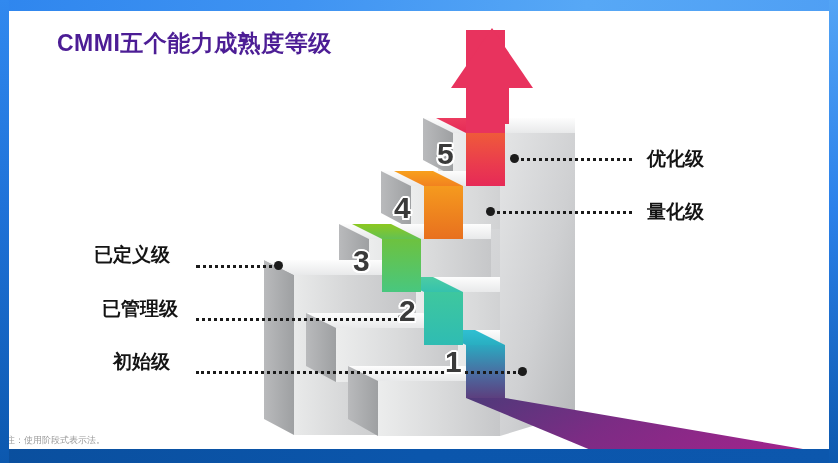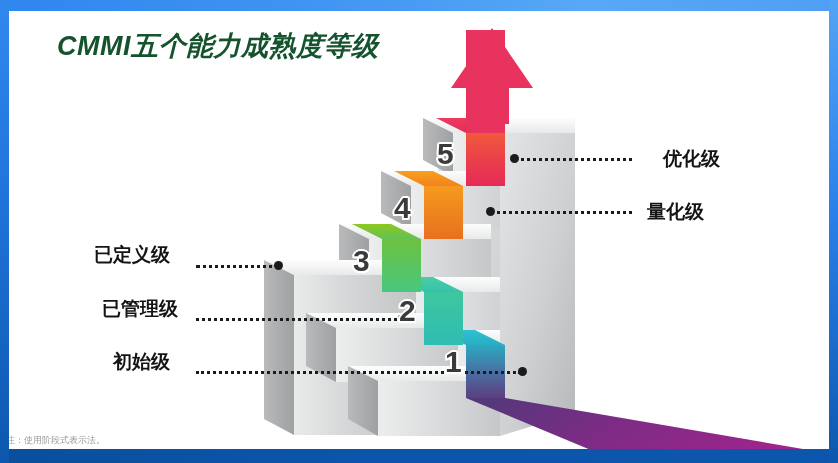--- a/index.html
+++ b/index.html
@@ -35,24 +35,23 @@
   }
   .frame-inner{
     position:absolute;left:9px;top:11px;
     width:820px;height:438px;
     background:#ffffff;
   }
 
   
   #title{
     position:absolute;left:57px;top:28px;
-    font-size:27px;font-weight:bold;color:#14532d;
+    font-size:23px;font-weight:bold;color:#4c1d95;
     letter-spacing:0.5px;
     white-space:nowrap;
-    font-style:italic;
   }
 
   
   #note{
     position:absolute;left:6px;top:434px;
     font-size:9px;color:#9b9b9b;
     white-space:nowrap;
   }
 
   
@@ -62,21 +61,21 @@
   #stage svg{display:block;}
 
   
   .lbl{
     position:absolute;
     font-size:19px;font-weight:bold;color:#141414;
     white-space:nowrap;
   }
   .lbl-l{text-align:center;}
   .lbl-r{text-align:left;}
-  #lbl-5{left:647px;top:146px;margin-left:16px;}
+  #lbl-5{left:647px;top:146px;}
   #lbl-4{left:647px;top:199px;font-family:Liberation Serif, serif;}
   #lbl-3{left:94px;top:242px;}
   #lbl-2{left:94px;top:296px;margin-left:8px;}
   #lbl-1{left:113px;top:349px;}
 
   
   .leader{
     position:absolute;height:0;
     border-top:3px dotted #1b1b1b;
   }

